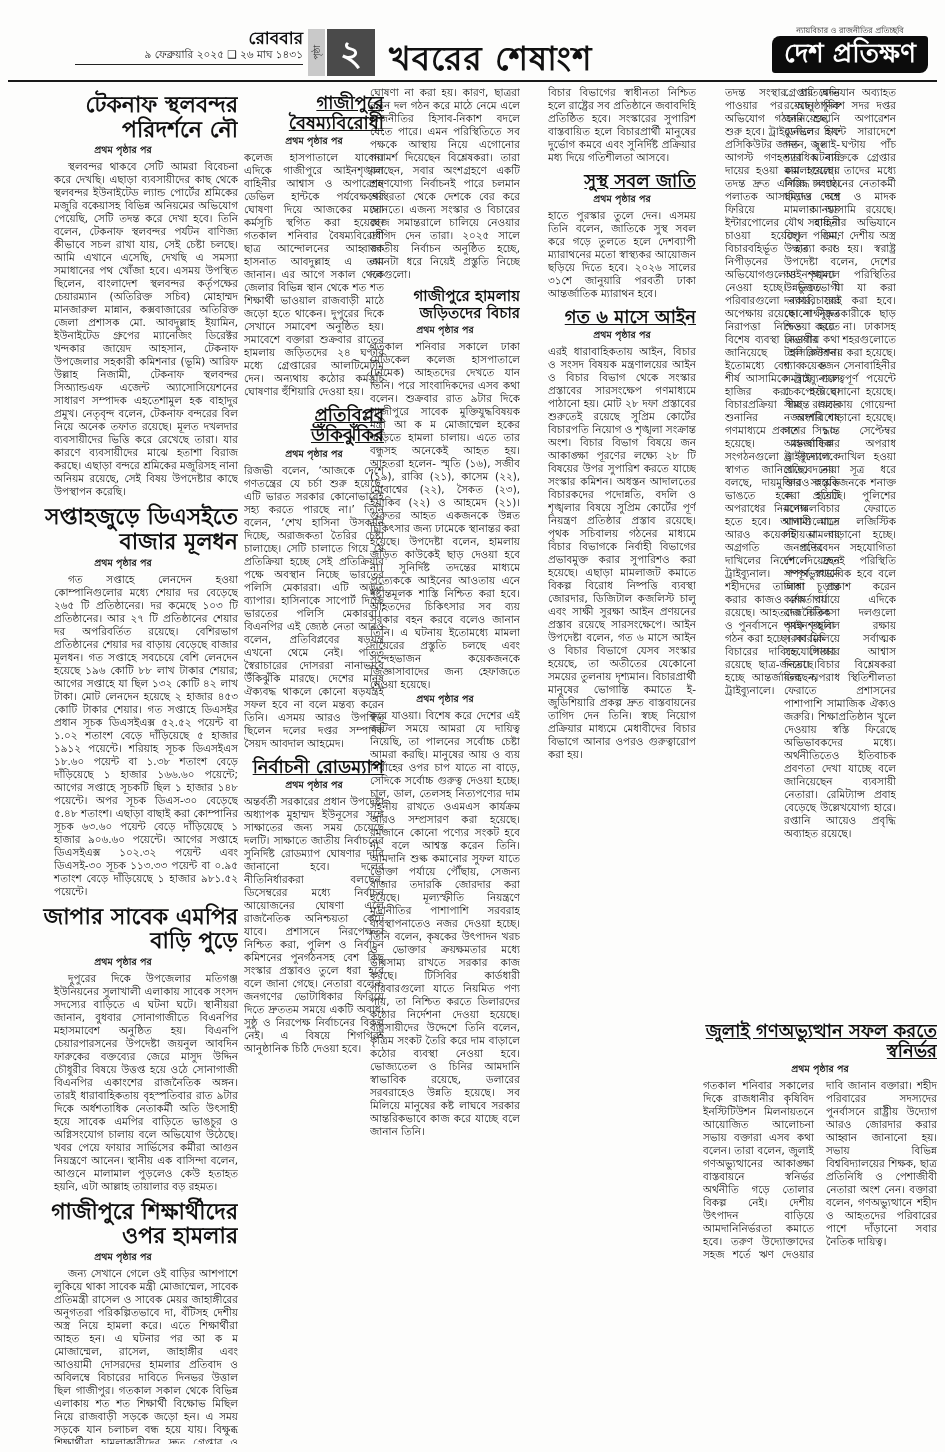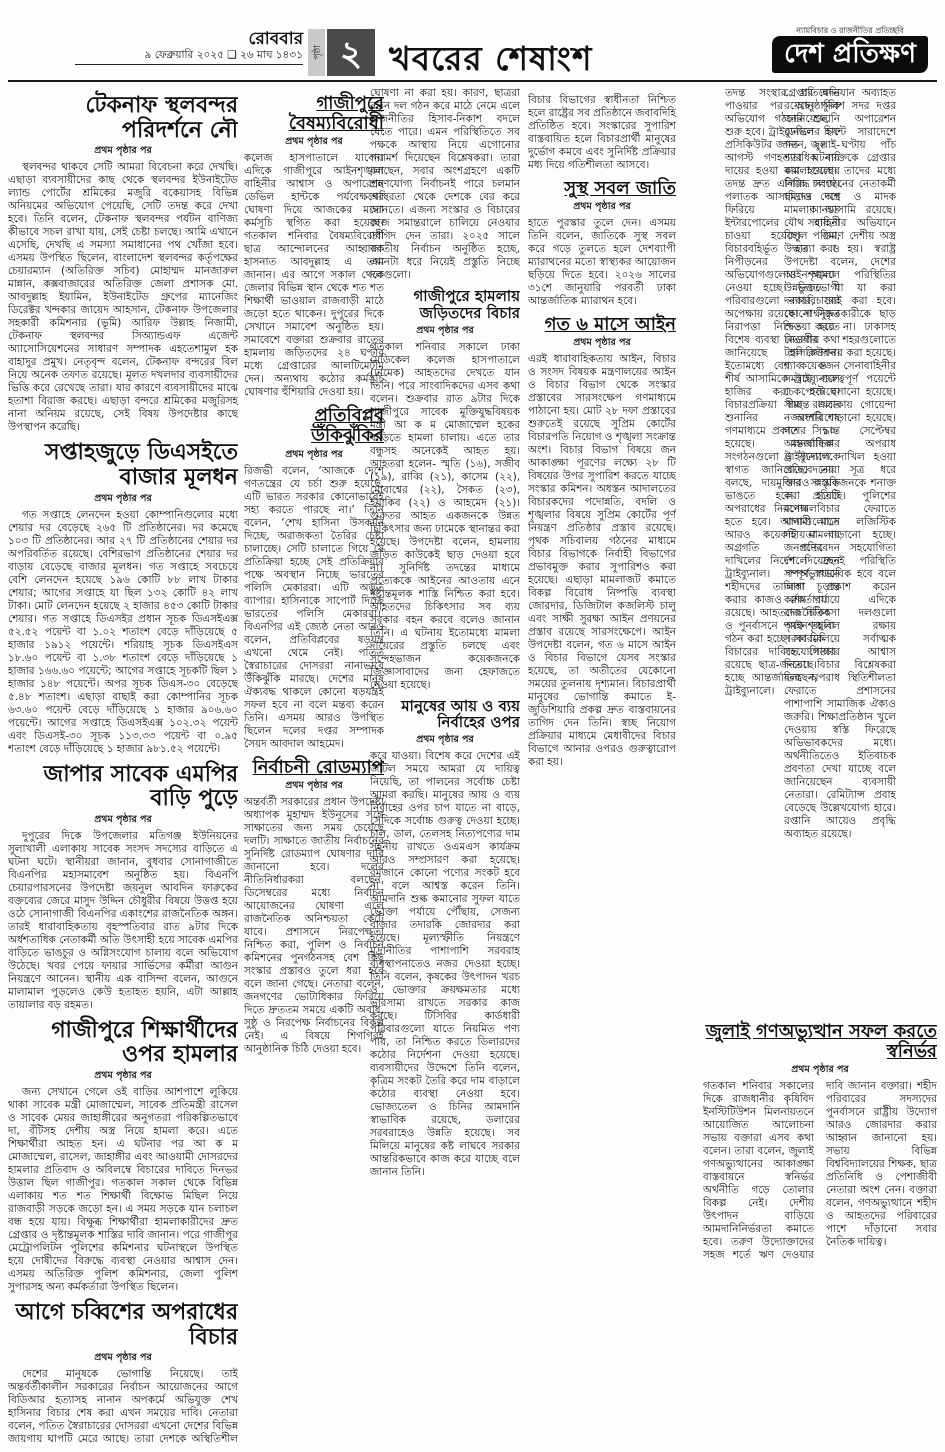--- a/index.html
+++ b/index.html
@@ -21,33 +21,33 @@
   #masthead{position:absolute;top:26px;right:10px;width:200px;text-align:center;}
   #masthead-tagline{font-size:8px;line-height:10px;color:#222;}
   #masthead-logo{display:inline-block;background:#0c0c0c;color:#fff;font-weight:bold;font-size:26px;
                  padding:3px 12px 5px;border-radius:8px 3px 8px 3px;line-height:1.1;}
   #header-rule{position:absolute;top:80px;left:8px;width:929px;height:2px;background:#1a1a1a;}
   
   .col{position:absolute;top:86px;height:1358px;overflow:hidden;}
   #col1{left:8px;width:230px;}
   #col2{left:244px;width:140px;}
   #col3{left:370px;width:150px;}
-  #col4{left:528px;width:148px;margin-top:7px;}
+  #col4{left:548px;width:148px;}
   #col5{left:725px;width:115px;height:966px;}
   #col6{left:784px;width:112px;height:966px;}
   #july-article{position:absolute;left:703px;top:1014px;width:234px;height:386px;overflow:hidden;}
   #july-article .article-body{column-count:2;column-gap:12px;}
   .headline{font-weight:bold;text-align:right;line-height:1.12;margin:7px 0 0;}
   .headline.h-lg{font-size:22px;}
   .headline.h-md{font-size:18px;text-decoration:underline;}
   .headline.h-sm{font-size:15px;}
   .continued{font-size:9.5px;font-weight:bold;text-align:center;margin:1px 0 2px;}
   .article-body{font-size:10.4px;line-height:13px;text-align:justify;text-justify:inter-word;
                 word-break:break-word;hyphens:auto;}
-  .article-body.indent{text-indent:14px;}
+  .article-body.indent{text-indent:14px;margin-left:46px;}
 </style>
 </head>
 <body>
 
 <div id="page">
 
   <div id="header">
     <div id="date-block">
       <div id="date-day">রোববার</div>
       <div id="date-line">৯ ফেব্রুয়ারি ২০২৫ ❑ ২৬ মাঘ ১৪৩১</div>
@@ -115,21 +115,20 @@
   <div class="col" id="col3">
     <div>
       <div class="article-body">ঘোষণা না করা হয়। কারণ, ছাত্ররা নতুন দল গঠন করে মাঠে নেমে এলে রাজনীতির হিসাব-নিকাশ বদলে যেতে পারে। এমন পরিস্থিতিতে সব পক্ষকে আস্থায় নিয়ে এগোনোর পরামর্শ দিয়েছেন বিশ্লেষকরা। তারা বলছেন, সবার অংশগ্রহণে একটি গ্রহণযোগ্য নির্বাচনই পারে চলমান অস্থিরতা থেকে দেশকে বের করে আনতে। এজন্য সংস্কার ও বিচারের কাজ সমান্তরালে চালিয়ে নেওয়ার তাগিদ দেন তারা। ২০২৫ সালে জাতীয় নির্বাচন অনুষ্ঠিত হচ্ছে, এমনটা ধরে নিয়েই প্রস্তুতি নিচ্ছে দলগুলো।</div>
     </div>
     <div>
       <div class="headline h-sm">গাজীপুরে হামলায় জড়িতদের বিচার</div>
       <div class="continued">প্রথম পৃষ্ঠার পর</div>
       <div class="article-body">গতকাল শনিবার সকালে ঢাকা মেডিকেল কলেজ হাসপাতালে (ঢামেক) আহতদের দেখতে যান তিনি। পরে সাংবাদিকদের এসব কথা বলেন। শুক্রবার রাত ৯টার দিকে গাজীপুরে সাবেক মুক্তিযুদ্ধবিষয়ক মন্ত্রী আ ক ম মোজাম্মেল হকের বাড়িতে হামলা চালায়। এতে তার বন্ধুসহ অনেকেই আহত হয়। আহতরা হলেন- স্মৃতি (১৬), সজীব (১৯), রাব্বি (২১), কাসেম (২২), মোবাশ্বের (২২), সৈকত (২৩), ইয়াকিব (২২) ও আহমেদ (২১)। গুরুতর আহত একজনকে উন্নত চিকিৎসার জন্য ঢামেকে স্থানান্তর করা হয়েছে। উপদেষ্টা বলেন, হামলায় জড়িত কাউকেই ছাড় দেওয়া হবে না। সুনির্দিষ্ট তদন্তের মাধ্যমে প্রত্যেককে আইনের আওতায় এনে দৃষ্টান্তমূলক শাস্তি নিশ্চিত করা হবে। আহতদের চিকিৎসার সব ব্যয় সরকার বহন করবে বলেও জানান তিনি। এ ঘটনায় ইতোমধ্যে মামলা দায়েরের প্রস্তুতি চলছে এবং সন্দেহভাজন কয়েকজনকে জিজ্ঞাসাবাদের জন্য হেফাজতে নেওয়া হয়েছে।</div>
     </div>
     <div>
-      <div class="headline h-sm">মানুষের আয় ও ব্যয় নির্বাহের ওপর</div>
       <div class="continued">প্রথম পৃষ্ঠার পর</div>
       <div class="article-body">করে যাওয়া। বিশেষ করে দেশের এই জটিল সময়ে আমরা যে দায়িত্ব নিয়েছি, তা পালনের সর্বোচ্চ চেষ্টা আমরা করছি। মানুষের আয় ও ব্যয় নির্বাহের ওপর চাপ যাতে না বাড়ে, সেদিকে সর্বোচ্চ গুরুত্ব দেওয়া হচ্ছে। চাল, ডাল, তেলসহ নিত্যপণ্যের দাম সহনীয় রাখতে ওএমএস কার্যক্রম আরও সম্প্রসারণ করা হয়েছে। রমজানে কোনো পণ্যের সংকট হবে না বলে আশ্বস্ত করেন তিনি। আমদানি শুল্ক কমানোর সুফল যাতে ভোক্তা পর্যায়ে পৌঁছায়, সেজন্য বাজার তদারকি জোরদার করা হয়েছে। মূল্যস্ফীতি নিয়ন্ত্রণে মুদ্রানীতির পাশাপাশি সরবরাহ ব্যবস্থাপনাতেও নজর দেওয়া হচ্ছে। তিনি বলেন, কৃষকের উৎপাদন খরচ ও ভোক্তার ক্রয়ক্ষমতার মধ্যে ভারসাম্য রাখতে সরকার কাজ করছে। টিসিবির কার্ডধারী পরিবারগুলো যাতে নিয়মিত পণ্য পায়, তা নিশ্চিত করতে ডিলারদের কঠোর নির্দেশনা দেওয়া হয়েছে। ব্যবসায়ীদের উদ্দেশে তিনি বলেন, কৃত্রিম সংকট তৈরি করে দাম বাড়ালে কঠোর ব্যবস্থা নেওয়া হবে। ভোজ্যতেল ও চিনির আমদানি স্বাভাবিক রয়েছে, ডলারের সরবরাহেও উন্নতি হয়েছে। সব মিলিয়ে মানুষের কষ্ট লাঘবে সরকার আন্তরিকভাবে কাজ করে যাচ্ছে বলে জানান তিনি।</div>
     </div>
   </div>
 
   <div class="col" id="col4">
     <div>
       <div class="article-body">বিচার বিভাগের স্বাধীনতা নিশ্চিত হলে রাষ্ট্রের সব প্রতিষ্ঠানে জবাবদিহি প্রতিষ্ঠিত হবে। সংস্কারের সুপারিশ বাস্তবায়িত হলে বিচারপ্রার্থী মানুষের দুর্ভোগ কমবে এবং সুনির্দিষ্ট প্রক্রিয়ার মধ্য দিয়ে গতিশীলতা আসবে।</div>
     </div>
     <div>

